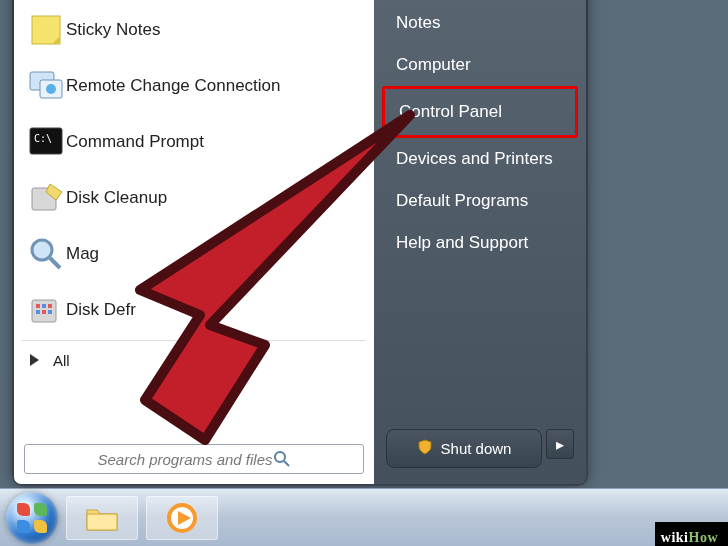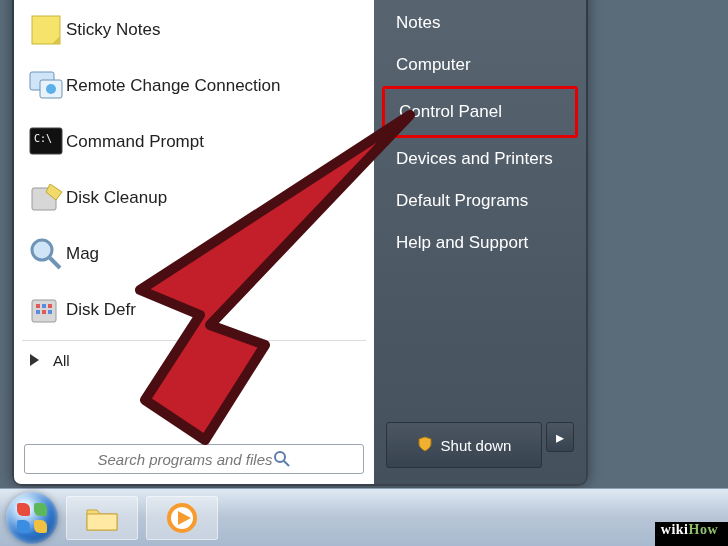--- a/index.html
+++ b/index.html
@@ -101,24 +101,24 @@
     border-radius: 3px;
   }
   .right-item.highlight {
     border: 3px solid #e40000;
     height: 52px;
   }
   .right-spacer { flex: 1; }
   .shutdown-row { display: flex; gap: 4px; padding: 0 4px 6px 4px; }
   .shutdown-btn {
     flex: 1;
-    height: 46px;
+    height: 39px;
     background: linear-gradient(#4b5662,#384350);
     border: 1px solid #2a323c;
-    border-radius: 3px;
+    border-radius: 8px;
     display: flex;
     align-items: center;
     justify-content: center;
     gap: 8px;
     color: #fff;
     font-size: 15px;
   }
   .shutdown-arrow {
     width: 28px; height: 30px;
     background: linear-gradient(#4b5662,#384350);
@@ -164,21 +164,21 @@
 
   
   .caption {
     position: absolute;
     right: 0; bottom: 0;
     height: 24px;
     background: #000;
     color: #fff;
     font-size: 14px;
     display: flex;
-    align-items: flex-start;
+    align-items: flex-end;
     padding: 0 10px 0 6px;
   }
   .caption .wiki { font-family: Georgia, serif; letter-spacing: .5px; }
   .caption .wiki b { color: #fff; }
   .caption .wiki .how { color: #8fbf6d; font-weight: bold; }
 
   
   .red-cursor {
     position: absolute;
     left: 100px; top: 90px;

